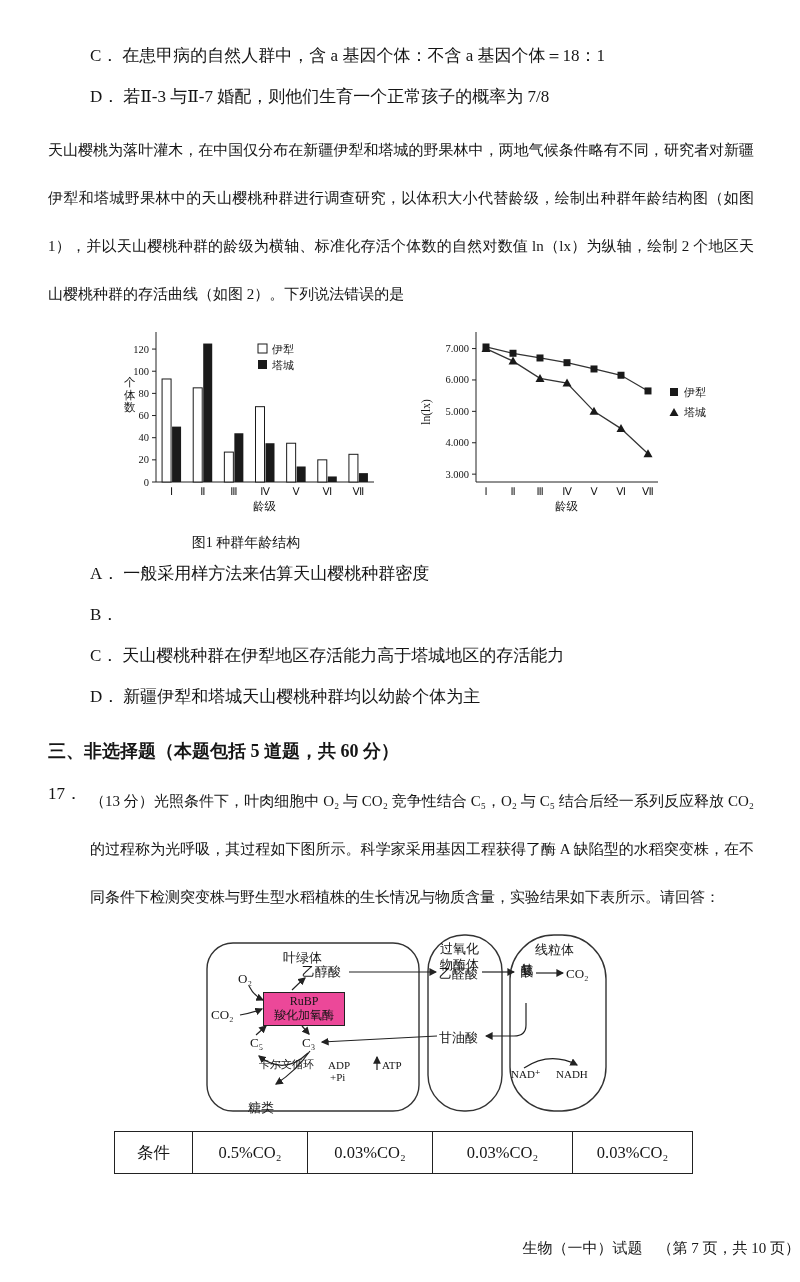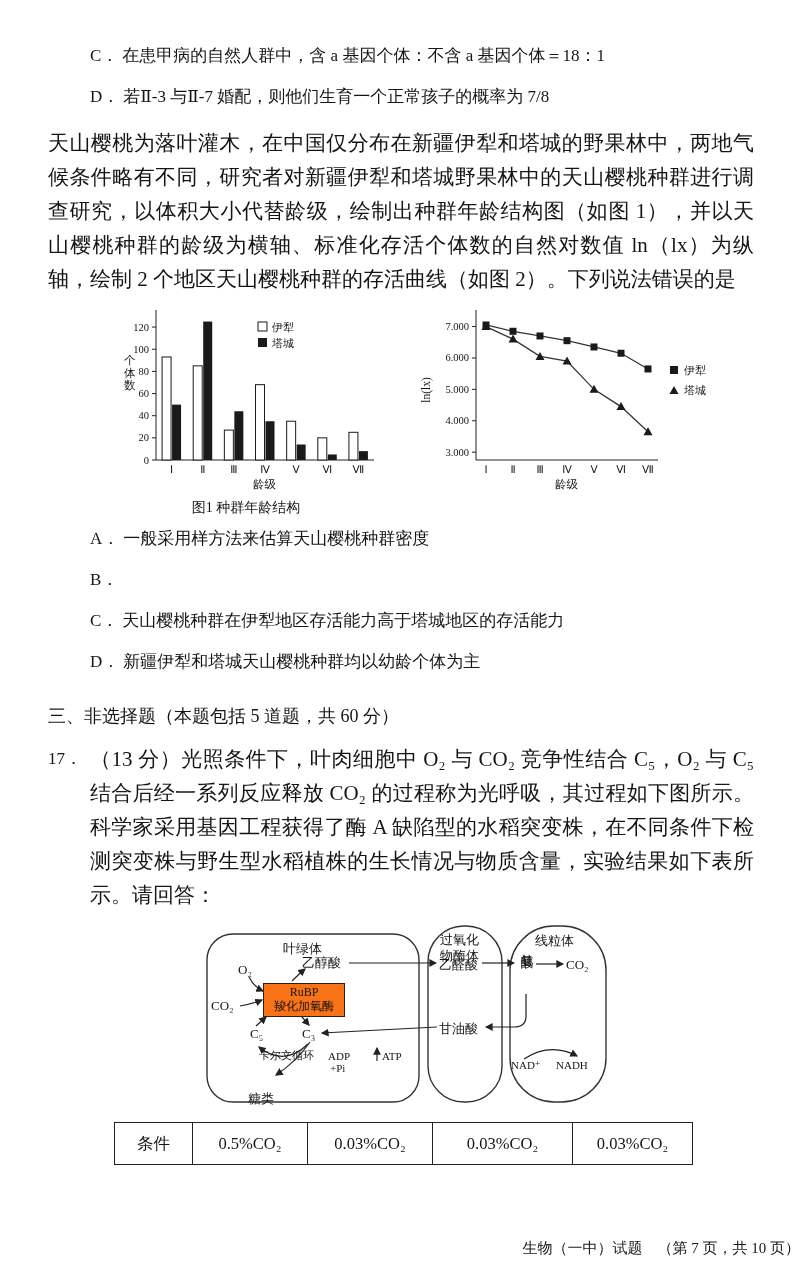--- a/index.html
+++ b/index.html
@@ -3,31 +3,31 @@
 <meta charset="utf-8">
 <style>
 *{margin:0;padding:0;box-sizing:border-box}
 html,body{background:#fff}
 body{width:800px;height:1282px;position:relative;font-family:"Liberation Serif","DejaVu Serif",serif;color:#151515;overflow:hidden}
 .page{padding:44px 46px 0 48px}
 .optline{display:flex;margin-left:42px;font-size:17px;line-height:24px;margin-bottom:17px}
 .optline .lab{flex:0 0 auto;margin-right:4px}
 .q{display:flex;margin-top:14px}
 .qnum{flex:0 0 42px;font-size:17px;line-height:34px}
-.qstem{flex:1;font-size:21px;line-height:34px;text-align:justify}
+.qstem{flex:1;font-size:15px;line-height:48px;text-align:justify}
 .charts{display:flex;margin:6px 0 2px 58px;gap:26px}
 .chart-block{text-align:center}
-.caption{font-size:14px;margin-top:1px}
+.caption{font-size:14px;margin-top:14px}
 svg text{font-family:"Liberation Serif",serif;fill:#151515}
 .optgroup{margin-top:10px}
-.sec{margin-top:30px;font-size:18px;font-weight:normal}
+.sec{margin-top:30px;font-size:18px;font-weight:bold}
 .diagram{position:relative;width:470px;height:196px;margin:8px 0 6px 104px;font-size:13px}
 .dl{position:absolute;white-space:nowrap}
 .sm{font-size:11px}
-.rubp{position:absolute;left:111px;top:63px;width:82px;border:1.2px solid #222;text-align:center;line-height:1.15;padding:2px 0;font-size:12px;background:#f97316}
+.rubp{position:absolute;left:111px;top:63px;width:82px;border:1.2px solid #222;text-align:center;line-height:1.15;padding:2px 0;font-size:12px;background:#ec4899}
 .vert{writing-mode:vertical-rl;text-orientation:upright;letter-spacing:1px;font-size:12.5px}
 .perox-t{position:absolute;left:288px;top:12px;width:46px;text-align:left;line-height:1.2;white-space:normal;font-size:13px}
 .ar{fill:none;stroke:#222;stroke-width:1.2;marker-end:url(#arw)}
 .organ{fill:none;stroke:#333;stroke-width:1.4}
 .ctable{border-collapse:collapse;margin:6px 0 0 66px;font-size:16.5px}
 .ctable td{border:1.4px solid #222;text-align:center;height:42px;padding:8px 6px}
 .footer{position:absolute;left:0;right:0;bottom:24px;text-align:right;font-size:15px}
 </style>
 </head>
 <body>

